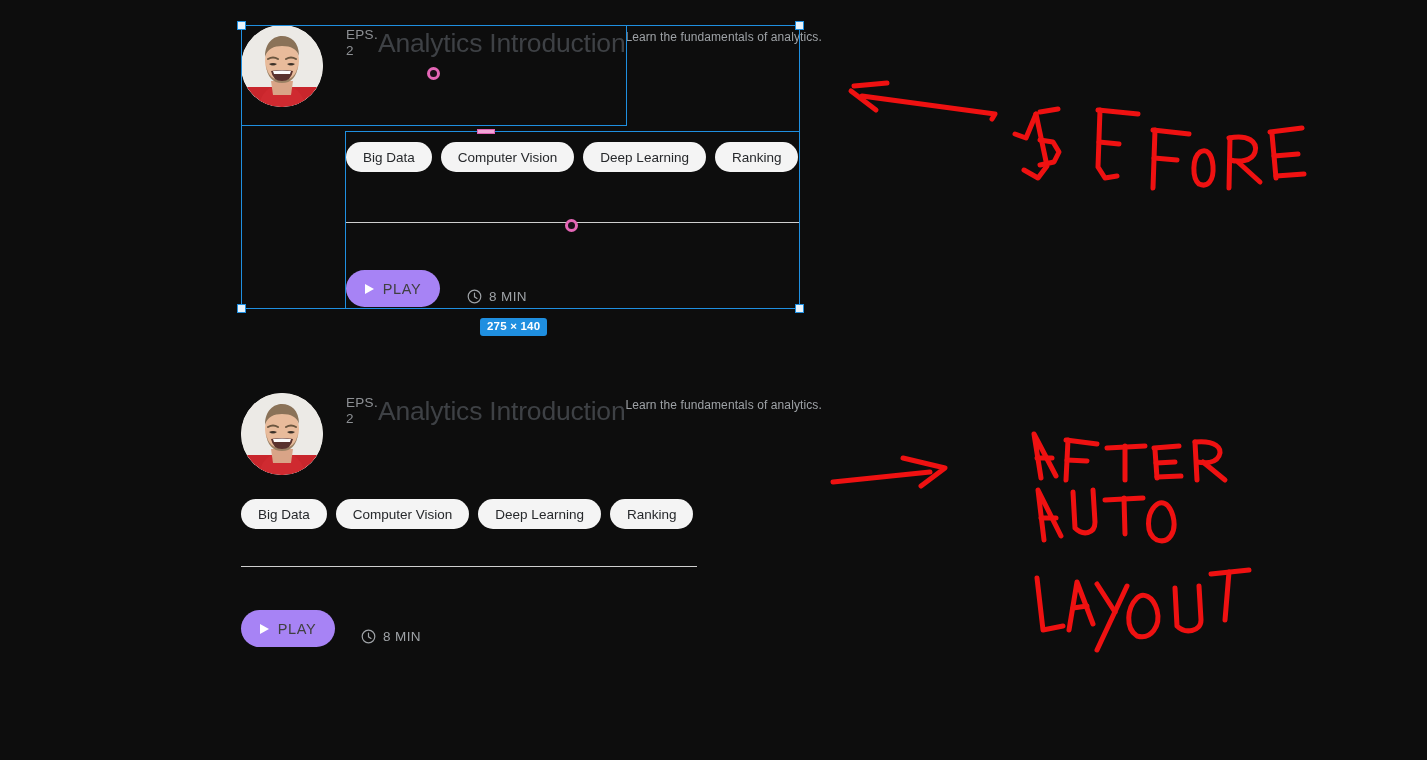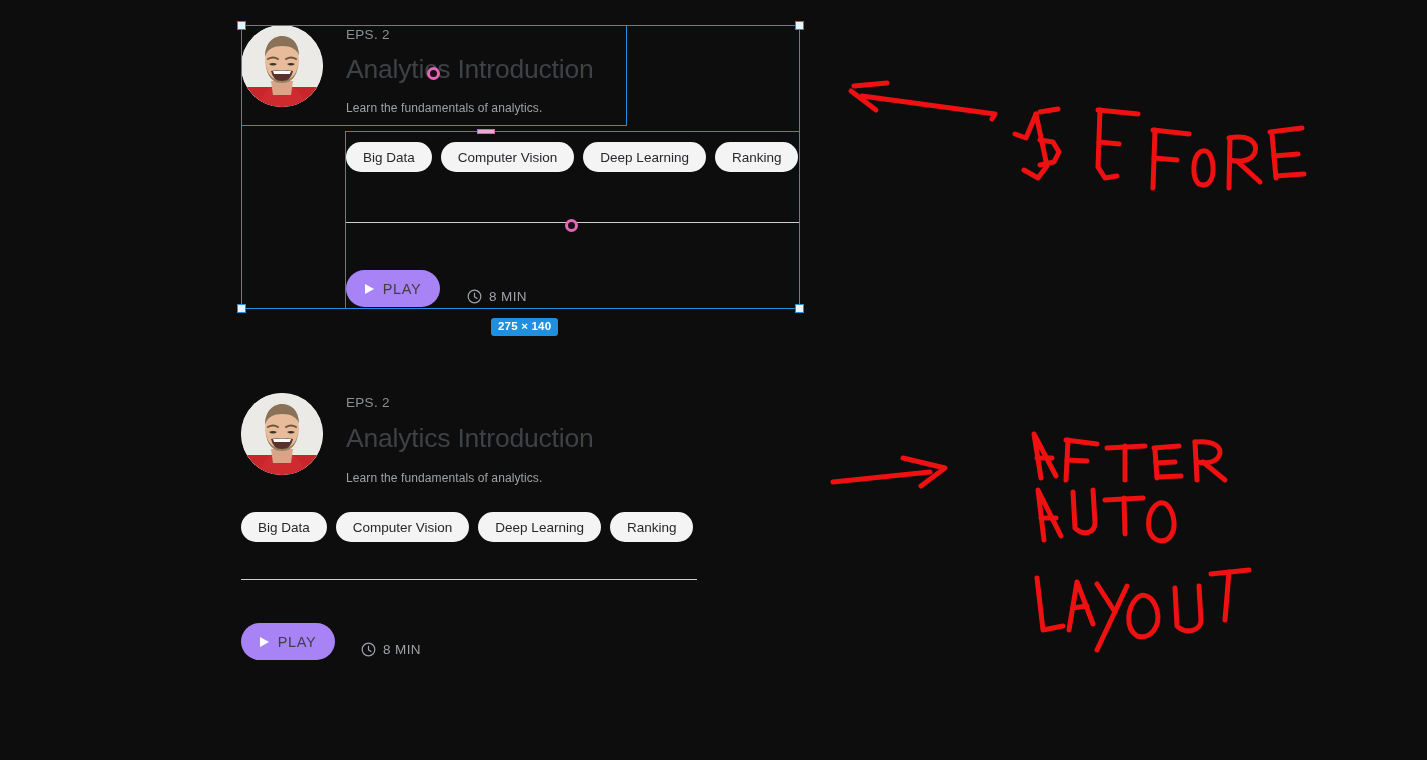--- a/index.html
+++ b/index.html
@@ -15,21 +15,21 @@
   .card { position: absolute; }
   .card-row { display: flex; align-items: flex-start; }
 
   .avatar {
     width: 82px; height: 82px; border-radius: 50%;
     overflow: hidden; flex: 0 0 82px;
     background: #e9e6e2; position: relative;
   }
   .avatar svg { display: block; width: 100%; height: 100%; }
 
-  .meta { display: flex; flex-direction: column; }
+  .meta { display: flex; flex-direction: row; }
 
   .eps {
     color: #8d9094; font-size: 13.5px; letter-spacing: .3px;
     line-height: 16px;
   }
   .title {
     color: #3e4145; font-size: 26.5px; font-weight: 400;
     letter-spacing: -0.2px; line-height: 32px; white-space: nowrap;
   }
   .subtitle {
@@ -129,21 +129,21 @@
     pointer-events: none;
   }
   #bar-1 { left: 477px; top: 129px; }
 
   .size-badge {
     position: absolute; background: #1f8fe0; color: #ffffff;
     font-size: 11.5px; font-weight: bold; letter-spacing: .2px;
     padding: 3px 7px 4px 7px; border-radius: 3px;
     line-height: 11px; white-space: nowrap;
   }
-  #size-badge { left: 491px; top: 318px; }
+  #size-badge { left: 480px; top: 318px; }
 
   
   .ink { position: absolute; pointer-events: none; }
   #ink-before { left: 840px; top: 70px;  width: 470px; height: 150px; }
   #ink-after  { left: 825px; top: 430px; width: 460px; height: 245px; }
 </style>
 </head>
 <body>
 
 <div id="canvas">

